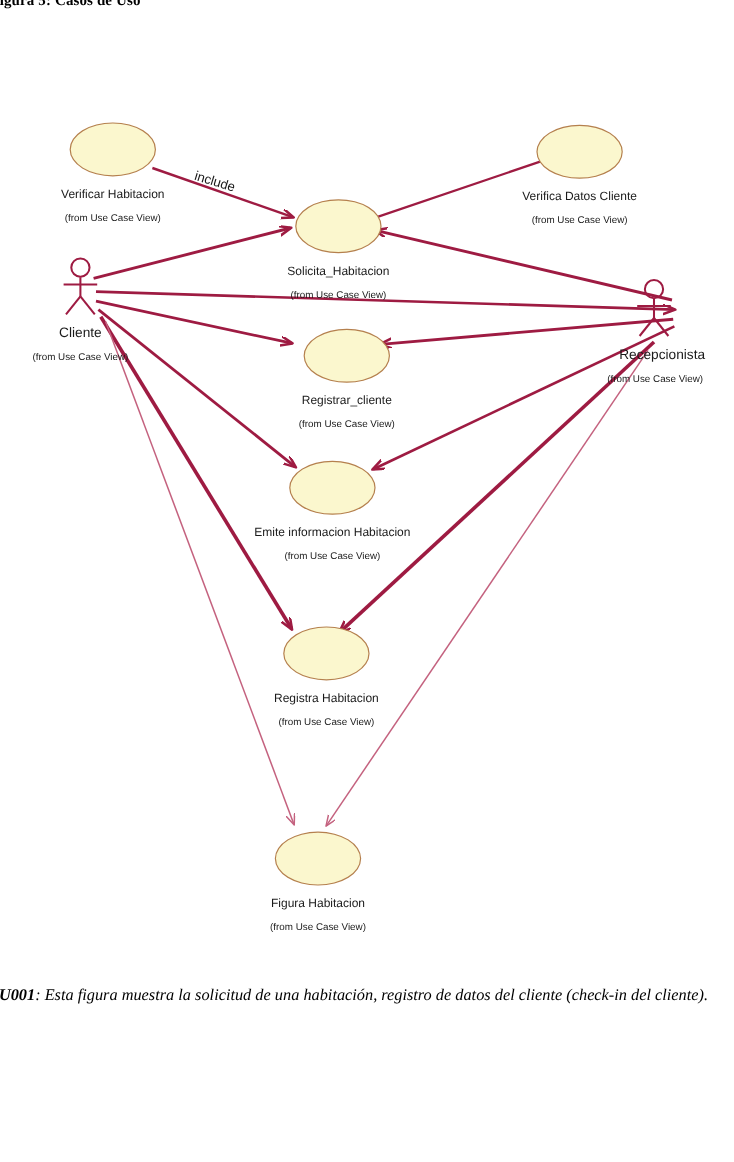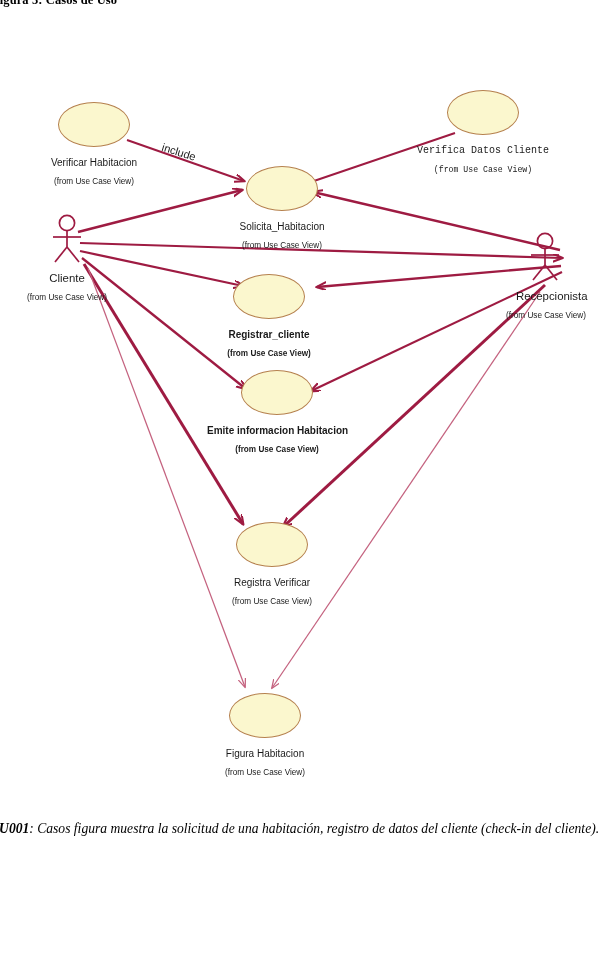--- a/index.html
+++ b/index.html
@@ -179,47 +179,47 @@
   </svg>
 
   <div class="edge-label" style="left:164px; top:141px; transform:rotate(17deg); transform-origin:left top;">include</div>
 
   <div class="usecase" style="left:94px; top:102px;">
     <div class="oval"></div>
     <div class="uc-name">Verificar Habitacion</div>
     <div class="uc-sub">(from Use Case View)</div>
   </div>
 
-  <div class="usecase" style="left:483px; top:90px;font-family:Liberation Mono, monospace;">
+  <div class="usecase" style="left:483px; top:104px;">
     <div class="oval"></div>
     <div class="uc-name">Verifica Datos Cliente</div>
     <div class="uc-sub">(from Use Case View)</div>
   </div>
 
   <div class="usecase" style="left:282px; top:166px;">
     <div class="oval"></div>
     <div class="uc-name">Solicita_Habitacion</div>
     <div class="uc-sub">(from Use Case View)</div>
   </div>
 
-  <div class="usecase" style="left:269px; top:274px;font-weight:bold;">
+  <div class="usecase" style="left:289px; top:274px;">
     <div class="oval"></div>
     <div class="uc-name">Registrar_cliente</div>
     <div class="uc-sub">(from Use Case View)</div>
   </div>
 
-  <div class="usecase" style="left:277px; top:370px;font-weight:bold;">
+  <div class="usecase" style="left:277px; top:384px;">
     <div class="oval"></div>
     <div class="uc-name">Emite informacion Habitacion</div>
     <div class="uc-sub">(from Use Case View)</div>
   </div>
 
   <div class="usecase" style="left:272px; top:522px;">
     <div class="oval"></div>
-    <div class="uc-name">Registra Verificar</div>
+    <div class="uc-name">Registra Habitacion</div>
     <div class="uc-sub">(from Use Case View)</div>
   </div>
 
   <div class="usecase" style="left:265px; top:693px;">
     <div class="oval"></div>
     <div class="uc-name">Figura Habitacion</div>
     <div class="uc-sub">(from Use Case View)</div>
   </div>
 
   <div class="actor" style="left:67px; top:214px;">
@@ -246,14 +246,14 @@
         <line x1="23" y1="33" x2="35" y2="48" stroke="#9e1b42" stroke-width="1.7"></line>
       </svg>
     </div>
     <div class="act-name" style="margin-left:-6px;">Recepcionista</div>
     <div class="act-sub" style="margin-left:-16px;">(from Use Case View)</div>
   </div>
 
 </div>
 
 <div id="caption">
-  <span class="cap-id">CU001</span><span>: Casos figura muestra la solicitud de una habitación, registro de datos del cliente (check-in del cliente).</span>
+  <span class="cap-id">CU001</span><span>: Esta figura muestra la solicitud de una habitación, registro de datos del cliente (check-in del cliente).</span>
 </div>
 
 </body></html>

